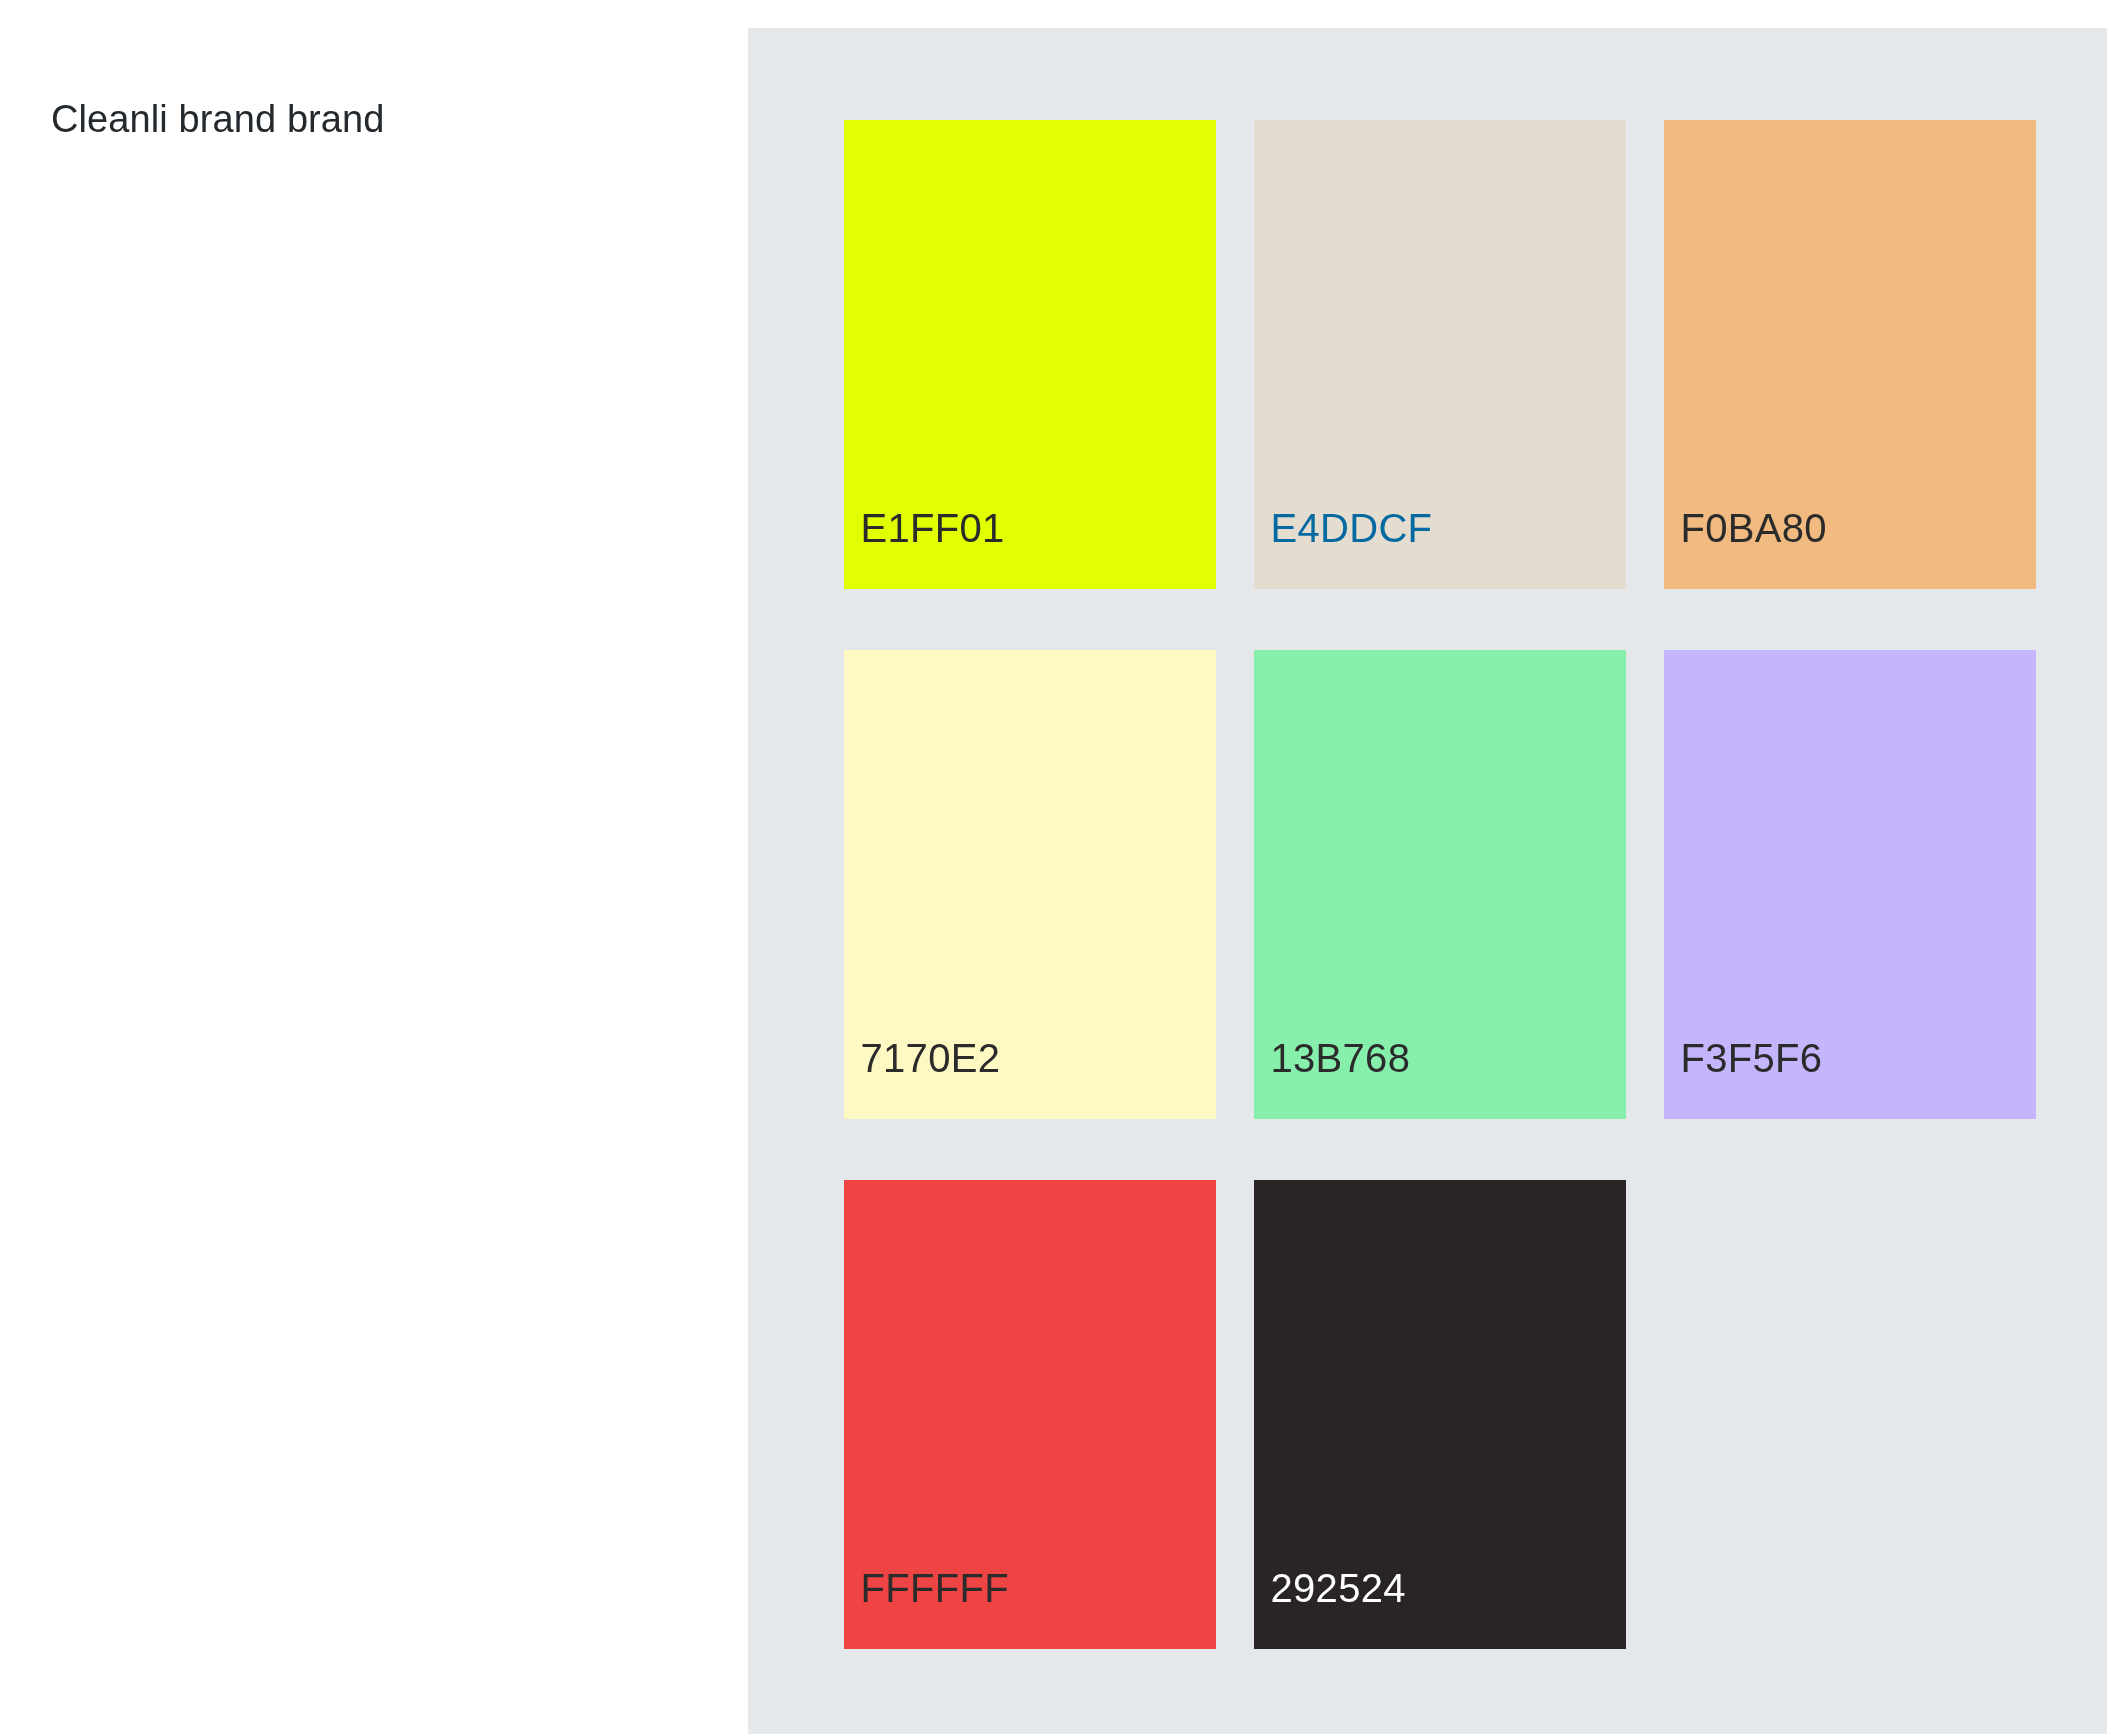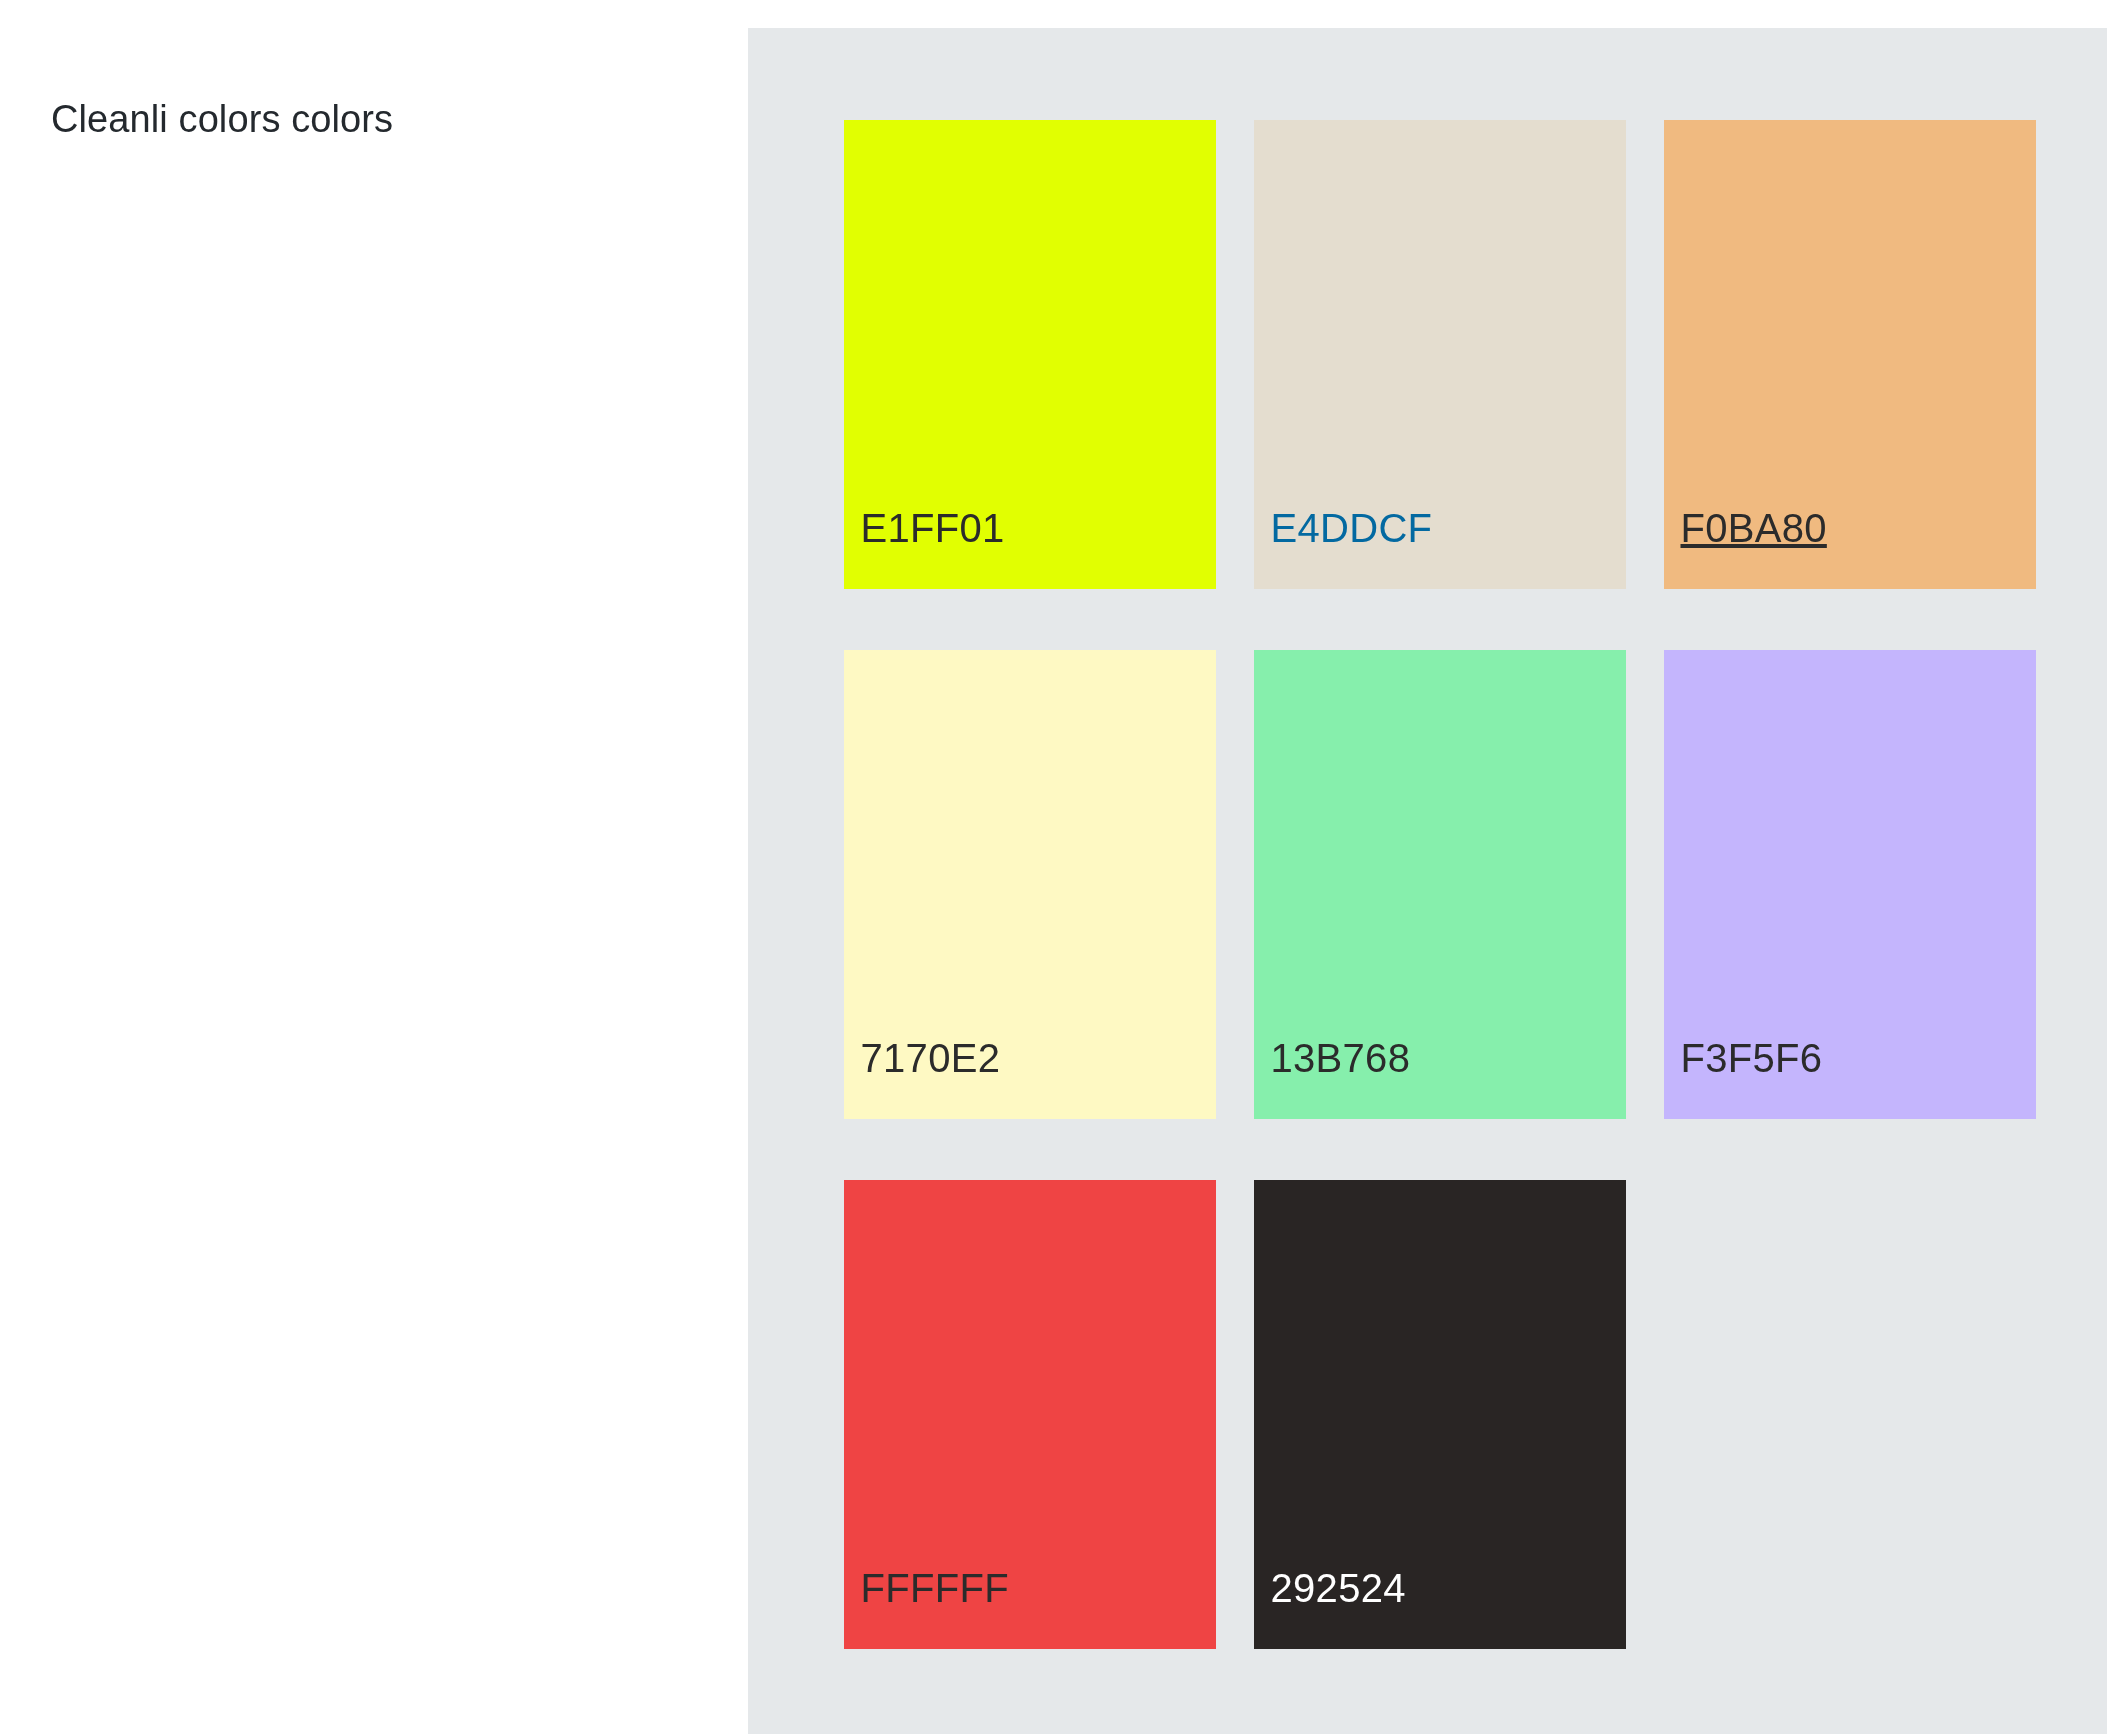--- a/index.html
+++ b/index.html
@@ -90,36 +90,36 @@
     color: #ffffff;
     text-align: center;
   }
 </style>
 </head>
 <body>
 
 <div class="page">
 
   <div class="left-panel" style="background: rgb(255, 255, 255);">
-    <div class="page-title" style="color: rgb(36, 41, 46);">Cleanli colors colors</div>
+    <div class="page-title" style="color: rgb(36, 41, 46);">Cleanli brand brand</div>
   </div>
 
   <div class="right-panel" style="background: rgb(229, 232, 234);">
     <div class="swatch-grid">
 
       <div class="swatch" style="background: rgb(225, 255, 1);">
         <span class="swatch-label" style="color: rgb(43, 43, 43);">E1FF01</span>
       </div>
 
       <div class="swatch" style="background: rgb(228, 221, 207);">
         <span class="swatch-label" style="color: #0369a1;">E4DDCF</span>
       </div>
 
       <div class="swatch" style="background: rgb(240, 186, 128);">
-        <span class="swatch-label" style="color: rgb(43, 43, 43); text-decoration: underline;">F0BA80</span>
+        <span class="swatch-label" style="color: rgb(43, 43, 43);">F0BA80</span>
       </div>
 
       <div class="swatch" style="background: #fef9c3;">
         <span class="swatch-label" style="color: rgb(43, 43, 43);">7170E2</span>
       </div>
 
       <div class="swatch" style="background: #86efac;">
         <span class="swatch-label" style="color: rgb(43, 43, 43);">13B768</span>
       </div>
 

